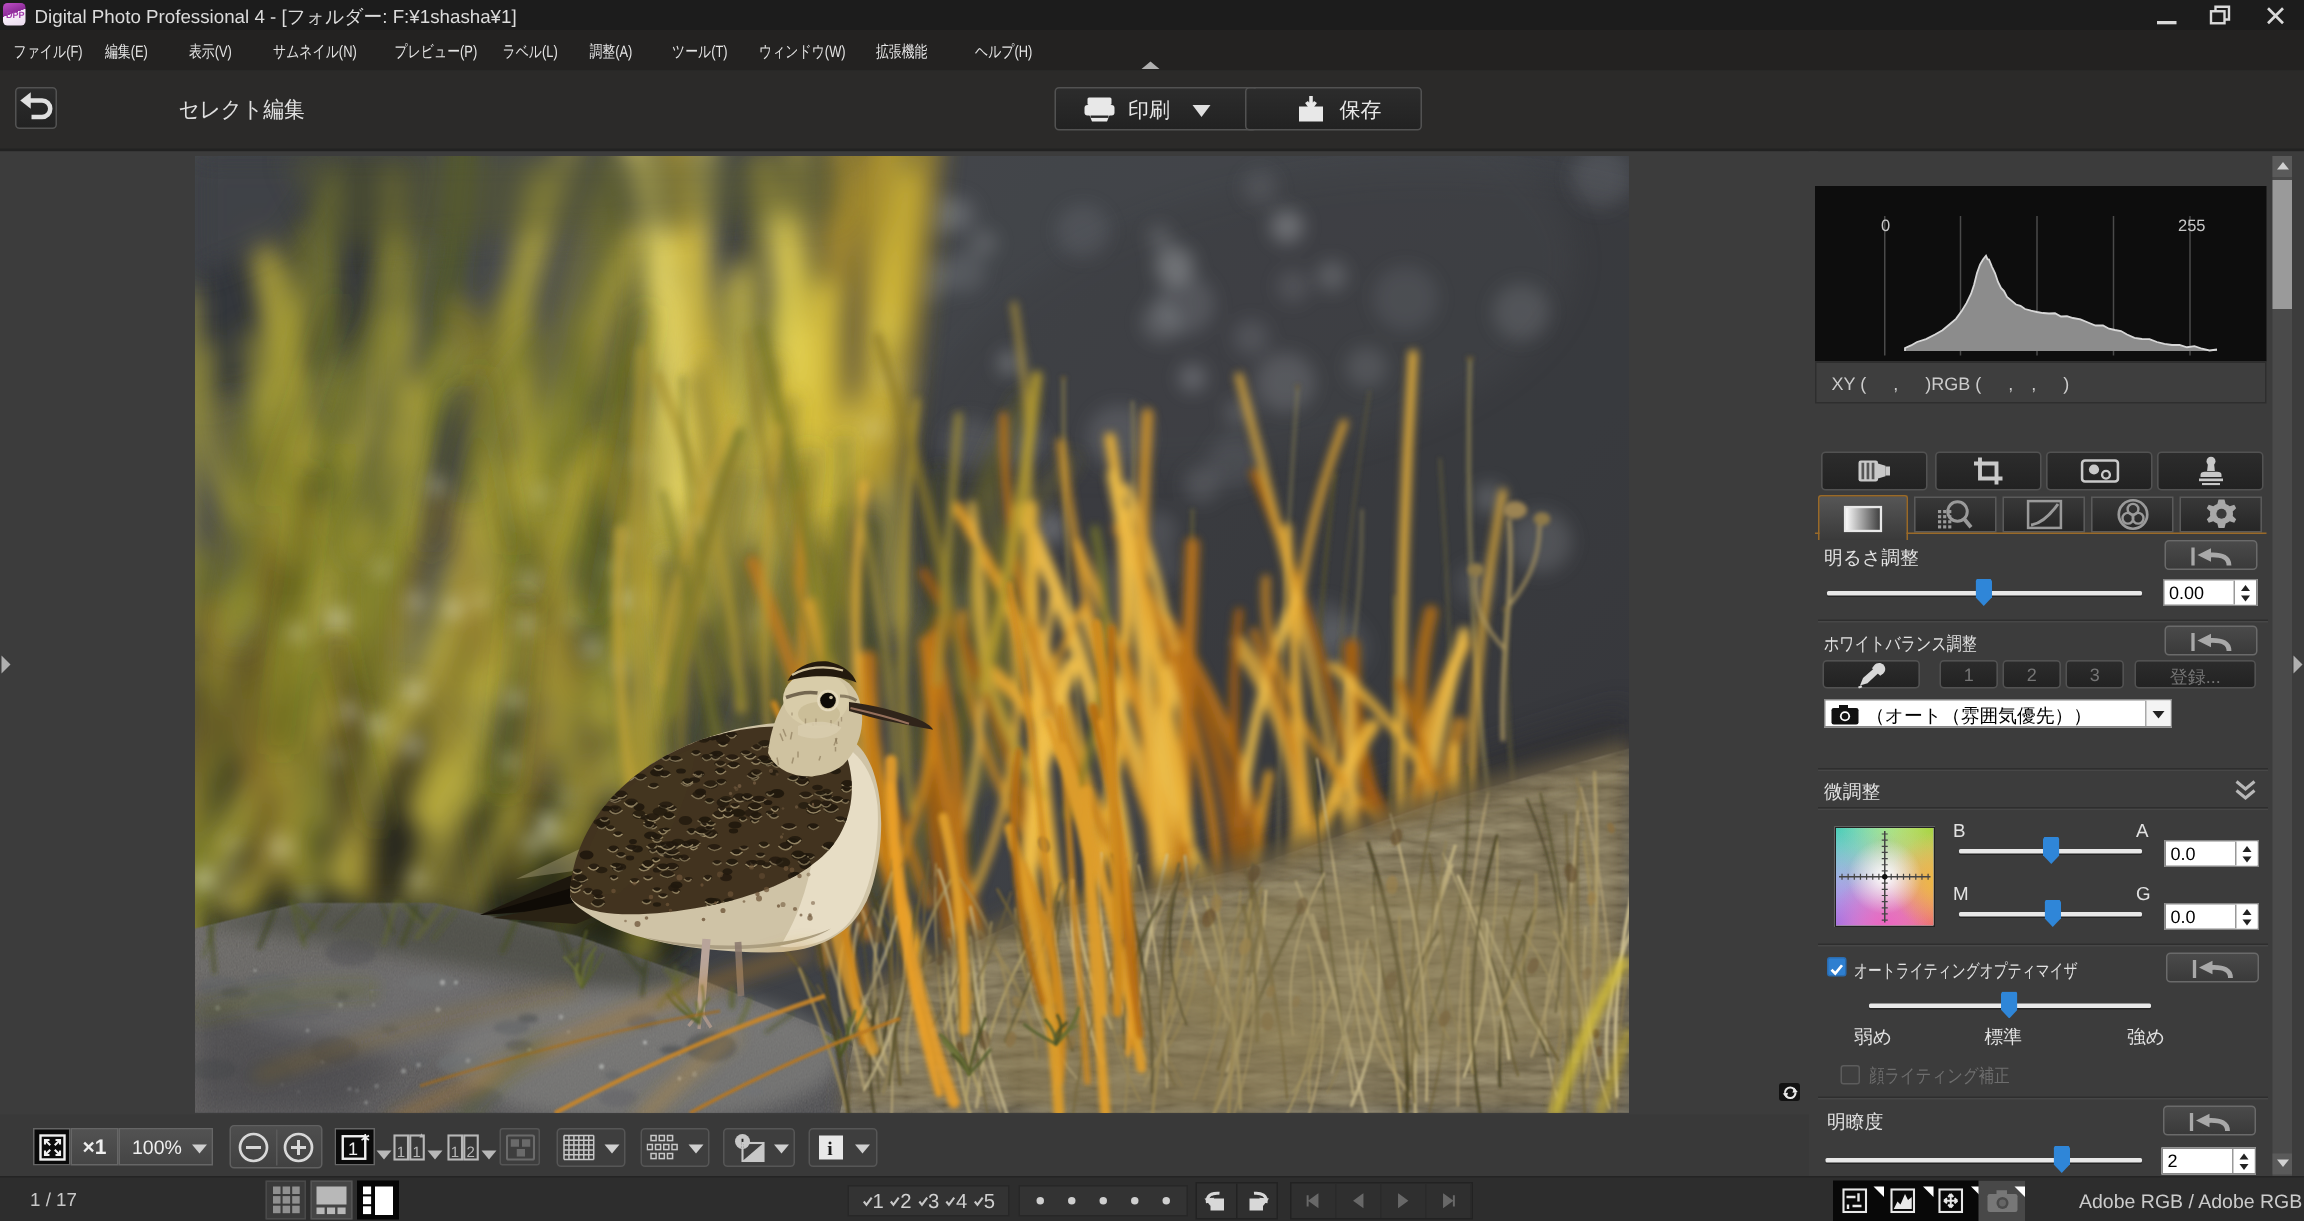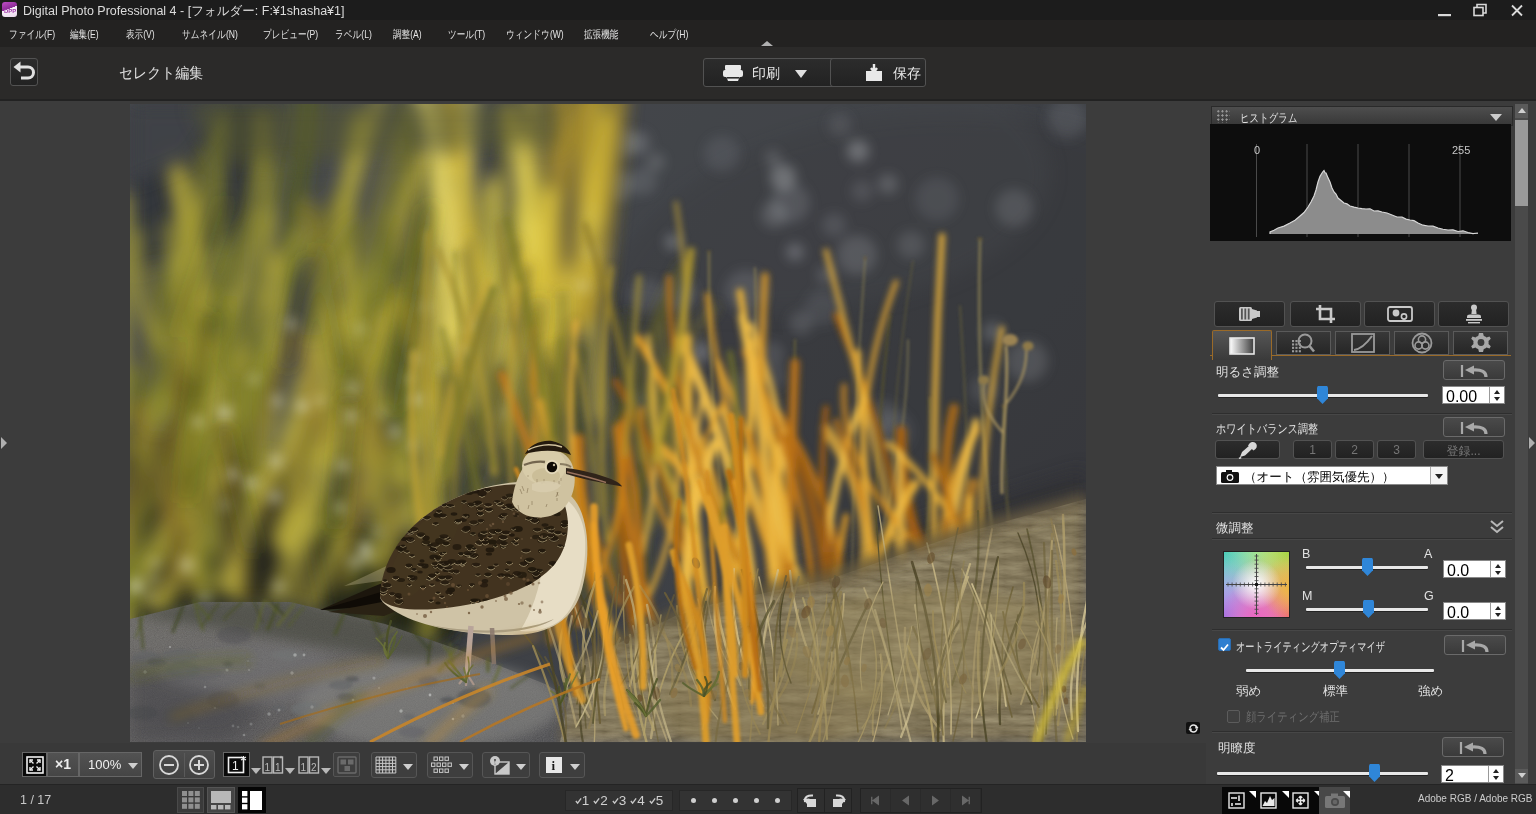--- a/index.html
+++ b/index.html
@@ -8,21 +8,21 @@
 #menubar{position:absolute;left:0;top:20px;width:1536px;height:27px;background:#232221;color:#e4e4e4;font-size:11px}
 #toolbar{position:absolute;left:0;top:47px;width:1536px;height:54px;background:#2b2a29;border-bottom:2px solid #222}
 #main{position:absolute;left:0;top:101px;width:1536px;height:683px;background:#3c3c3c}
 #viewer{position:absolute;left:0;top:0;width:1212px;height:642px;background:#3c3c3c}
 #rpanel{position:absolute;left:1206px;top:0;width:330px;height:683px;background:#3c3c3c}
 #btoolbar{position:absolute;left:0;top:642px;width:1212px;height:41px;background:#393939}
 #statusbar{position:absolute;left:0;top:784px;width:1536px;height:30px;background:#2d2d2d;border-top:1px solid #242424;color:#c8c8c8;font-size:12.5px}
 .pbtn{position:absolute;background:linear-gradient(#2c2c2c,#222);border:1px solid #525252;border-radius:3px}
 .rstbtn{position:absolute;width:62px;height:20px;background:linear-gradient(#4a4a4a,#3a3a3a);border:1px solid #6a6a6a;border-radius:3px}
 .vbox{position:absolute;height:18px;background:#fff;border:1px solid #888;display:flex}
-.vbox .num{flex:1;color:#000;font-size:16px;padding:1px 0 0 3px}
+.vbox .num{flex:1;color:#000;font-size:12px;padding:1px 0 0 3px}
 .vbox .spin{width:15px;border-left:1px solid #999;display:flex;flex-direction:column;align-items:center;justify-content:center;background:#fff}
 .slider{position:absolute;height:3px;background:#e8e8e8;border-radius:1px;box-shadow:0 1px 0 rgba(0,0,0,.4)}
 .handle{position:absolute;width:11px;height:18px;top:-8px;background:#2f86d8;clip-path:polygon(8% 0,92% 0,100% 8%,100% 68%,50% 100%,0 68%,0 8%)}
 .seclabel{position:absolute;color:#e2e2e2;font-size:12.5px}
 .divider{position:absolute;left:6px;width:300px;height:1px;background:#2e2e2e;box-shadow:0 1px 0 #474747}
 .hdr{position:absolute;left:5px;width:302px;height:20px;background:linear-gradient(#4e4e4e,#373737);border:1px solid #2a2a2a;color:#e0e0e0;font-size:12px}
 .grip{position:absolute;left:5px;top:3px;width:13px;height:13px;
  background-image:radial-gradient(circle at 30% 30%, #9a9a9a 1px, transparent 1.2px);background-size:4.2px 4.2px}
 .tbtn{position:absolute;border:1px solid #565656;border-radius:3px;background:#3e3e3e;display:flex;align-items:center;justify-content:center}
 .dots5 span{display:inline-block;width:5px;height:5px;border-radius:3px;background:#cfcfcf;margin:0 8px}
@@ -61,21 +61,21 @@
     <div class="pbtn" style="left:703px;top:11px;width:135px;height:29px;color:#e8e8e8;font-size:14px">
       <div class="abs" style="left:18px;top:5px"><svg width="22" height="18" viewBox="0 0 22 18" style="">
           <rect x="3" y="1" width="16" height="5" rx="1" fill="#e8e8e8"></rect>
           <rect x="1" y="6" width="20" height="7" rx="2" fill="#e8e8e8"></rect>
           <path d="M4,12 L18,12 L16,17 L6,17 Z" fill="#e8e8e8"></path>
           <rect x="5" y="13" width="12" height="1.6" fill="#2a2a2a"></rect>
         </svg></div>
       <div class="abs" style="left:48px;top:6px">印刷</div>
       <div class="abs" style="left:91px;top:11px;width:0;height:0;border-left:6px solid transparent;border-right:6px solid transparent;border-top:8px solid #e0e0e0"></div>
     </div>
-    <div class="pbtn" style="left:830px;top:11px;width:96px;height:29px;color:#e8e8e8;font-size:14px">
+    <div class="pbtn" style="left:830px;top:11px;width:118px;height:29px;color:#e8e8e8;font-size:14px">
       <div class="abs" style="left:32px;top:4px"><svg width="22" height="20" viewBox="0 0 22 20" style="">
           <path d="M3,9 L3,18 L19,18 L19,9" fill="#e8e8e8"></path>
           <rect x="3" y="8" width="16" height="3" fill="#e8e8e8"></rect>
           <path d="M11,1 L11,8 M8,5 L11,9 L14,5" stroke="#e8e8e8" stroke-width="2.4" fill="none"></path>
         </svg></div>
       <div class="abs" style="left:62px;top:6px">保存</div>
     </div>
   </div>
 <div id="main">
     <div id="viewer">
@@ -1616,36 +1616,34 @@
       </div>
       <div class="tbtn" style="left:539px;top:9px;width:46px;height:26px">
         <svg width="18" height="18" viewBox="0 0 18 18">
           <rect x="1" y="1" width="16" height="16" fill="#e8e8e8"></rect>
           <text x="6.5" y="14" font-size="13" font-weight="bold" font-family="Liberation Serif" fill="#1a1a1a">i</text>
         </svg>
         <span style="margin-left:7px"><span style="display:inline-block;width:0;height:0;border-left:5px solid transparent;border-right:5px solid transparent;border-top:6.5px solid #cfcfcf"></span></span>
       </div>
     </div>
     <div id="rpanel">
-      <div class="hdr" style="top:5px">
-        <div class="grip"></div>
-        <div class="abs" style="left:28px;top:3px;transform-origin:0 0;transform:scaleX(0.78)">ヒストグラム</div>
-        <div class="abs" style="right:10px;top:7px;width:0;height:0;border-left:6px solid transparent;border-right:6px solid transparent;border-top:7px solid #cccccc"></div>
-      </div>
       <div class="abs" style="left:4px;top:23px;width:301px;height:117px;background:#0d0d0d"><svg width="301" height="117" viewBox="0 0 301 117">
           <line x1="46.5" y1="20" x2="46.5" y2="113" stroke="#4a4a4a" stroke-width="1"></line>
           <line x1="97" y1="20" x2="97" y2="113" stroke="#4a4a4a" stroke-width="1"></line>
           <line x1="148" y1="20" x2="148" y2="113" stroke="#4a4a4a" stroke-width="1"></line>
           <line x1="199" y1="20" x2="199" y2="113" stroke="#4a4a4a" stroke-width="1"></line>
           <line x1="250" y1="20" x2="250" y2="113" stroke="#4a4a4a" stroke-width="1"></line>
           <path d="M60,110 L60,108 L64.0,106.29496406773528 L68,104 L74.0,102.08028877422575 L80,99 L85.0,96.20846455735767 L90,92 L94.0,88.56188068106492 L98,83 L101.0,78.07575657937583 L104,72 L106.0,66.013579991997 L108,58 L110.0,52.36961254788068 L112,49 L113.0,47.667494370507455 L114,46.5 L115.0,48.814056120795954 L116,49 L118.0,53.857538927528616 L120,58 L122.0,63.96216118020149 L124,68 L126.0,70.07169431516755 L128,74 L131.0,76.4257657146772 L134,79 L137.0,79.8917747982876 L140,82 L144.0,83.10502606216623 L148,84 L152.0,84.67745885102744 L156,85 L160.0,84.83147405501336 L164,87 L168.0,86.82015152111323 L172,88 L177.0,88.97075767842666 L182,91 L187.0,92.99922889234053 L192,93 L196.0,95.13774108390994 L200,96 L204.0,96.68305010965929 L208,99 L213.0,101.21315277943489 L218,102 L223.0,102.13304180415737 L228,104 L233.0,105.28188604911868 L238,106 L243.0,105.85407815812064 L248,107.5 L253.0,106.80425966928608 L258,108.5 L263.0,109.64137138733828 L268,109 L268,110 Z" fill="#8c8c8c"></path>
           <path d="M60,110 L60,108 L64.0,106.29496406773528 L68,104 L74.0,102.08028877422575 L80,99 L85.0,96.20846455735767 L90,92 L94.0,88.56188068106492 L98,83 L101.0,78.07575657937583 L104,72 L106.0,66.013579991997 L108,58 L110.0,52.36961254788068 L112,49 L113.0,47.667494370507455 L114,46.5 L115.0,48.814056120795954 L116,49 L118.0,53.857538927528616 L120,58 L122.0,63.96216118020149 L124,68 L126.0,70.07169431516755 L128,74 L131.0,76.4257657146772 L134,79 L137.0,79.8917747982876 L140,82 L144.0,83.10502606216623 L148,84 L152.0,84.67745885102744 L156,85 L160.0,84.83147405501336 L164,87 L168.0,86.82015152111323 L172,88 L177.0,88.97075767842666 L182,91 L187.0,92.99922889234053 L192,93 L196.0,95.13774108390994 L200,96 L204.0,96.68305010965929 L208,99 L213.0,101.21315277943489 L218,102 L223.0,102.13304180415737 L228,104 L233.0,105.28188604911868 L238,106 L243.0,105.85407815812064 L248,107.5 L253.0,106.80425966928608 L258,108.5 L263.0,109.64137138733828 L268,109" fill="none" stroke="#d8d8d8" stroke-width="1.2"></path>
           <text x="44" y="30" fill="#c8c8c8" font-size="11" font-family="Liberation Sans">0</text>
           <text x="242" y="30" fill="#c8c8c8" font-size="11" font-family="Liberation Sans">255</text>
         </svg></div>
+      <div class="abs" style="left:4px;top:140px;width:301px;height:28px;background:#3e3e3e;border:1px solid #2e2e2e;color:#cccccc;font-size:12px">
+        <div class="abs" style="left:10px;top:7px">XY (   ,   )RGB (   ,  ,   )</div>
+      </div>
       <div class="pbtn" style="left:8px;top:200px;width:71px;height:26px;display:flex;align-items:center;justify-content:center">
         <svg width="30" height="16" viewBox="0 0 30 16">
           <rect x="4" y="1" width="13" height="14" rx="1.5" fill="#c9c9c9"></rect>
           <rect x="6" y="2.5" width="1.8" height="11" fill="#555"></rect>
           <rect x="9.4" y="2.5" width="1.8" height="11" fill="#555"></rect>
           <rect x="12.8" y="2.5" width="1.8" height="11" fill="#555"></rect>
           <path d="M17,3 L22,4.5 L22,11.5 L17,13 Z" fill="#c9c9c9"></path>
           <rect x="22" y="5" width="3" height="6" fill="#c9c9c9"></rect>
         </svg>
       </div>
@@ -2035,13 +2033,13 @@
       <div class="abs" style="left:97px;top:0;width:31px;height:27px;background:#484848;display:flex;align-items:center;justify-content:center">
         <svg width="22" height="17" viewBox="0 0 22 17">
           <rect x="1" y="4" width="20" height="12" rx="1.5" fill="#777"></rect>
           <rect x="7" y="1.5" width="7" height="4" fill="#777"></rect>
           <circle cx="11" cy="10" r="4" fill="#4a4a4a"></circle>
           <circle cx="11" cy="10" r="2.3" fill="#666"></circle>
         </svg>
       </div>
       <div class="abs" style="left:121px;top:4px;width:0;height:0;border-left:7px solid transparent;border-top:7px solid #fff"></div>
     </div>
-    <div class="abs" style="left:1418px;top:8px;font-size:10px;color:#cccccc;white-space:nowrap">Adobe RGB / Adobe RGB</div>
+    <div class="abs" style="left:1386px;top:8px;font-size:13px;color:#cccccc;white-space:nowrap">Adobe RGB / Adobe RGB</div>
   </div>
 </body></html>

